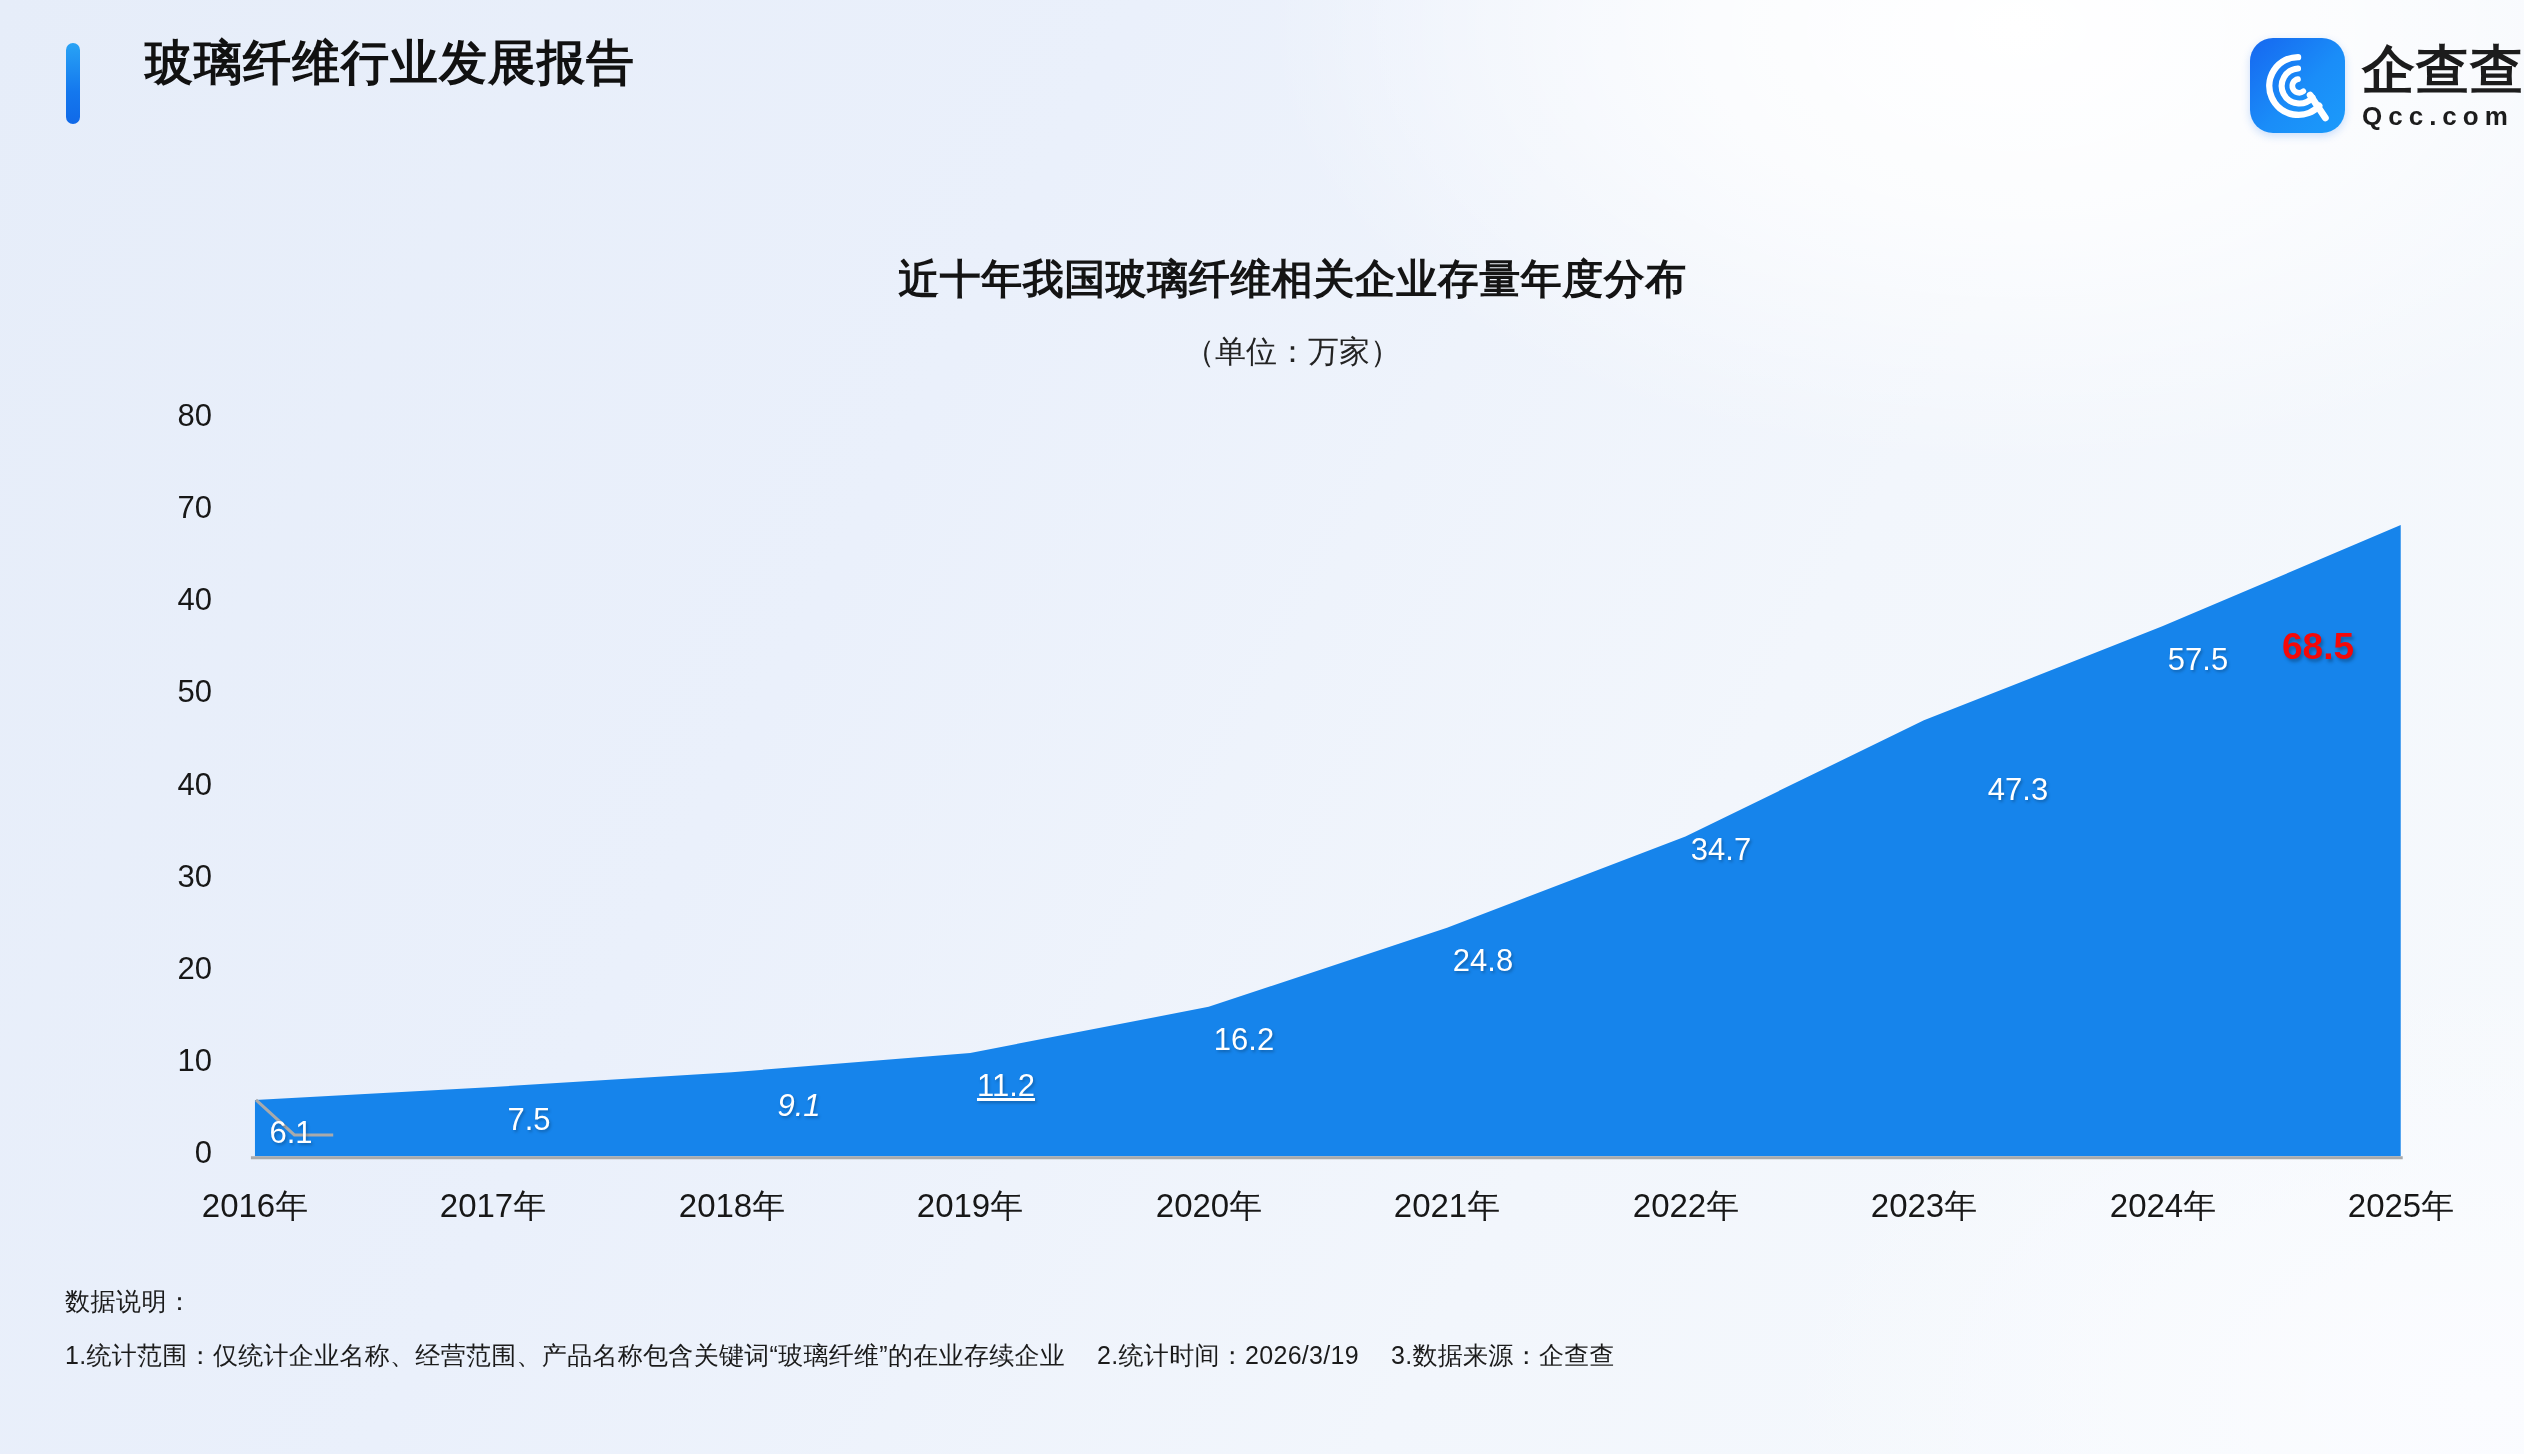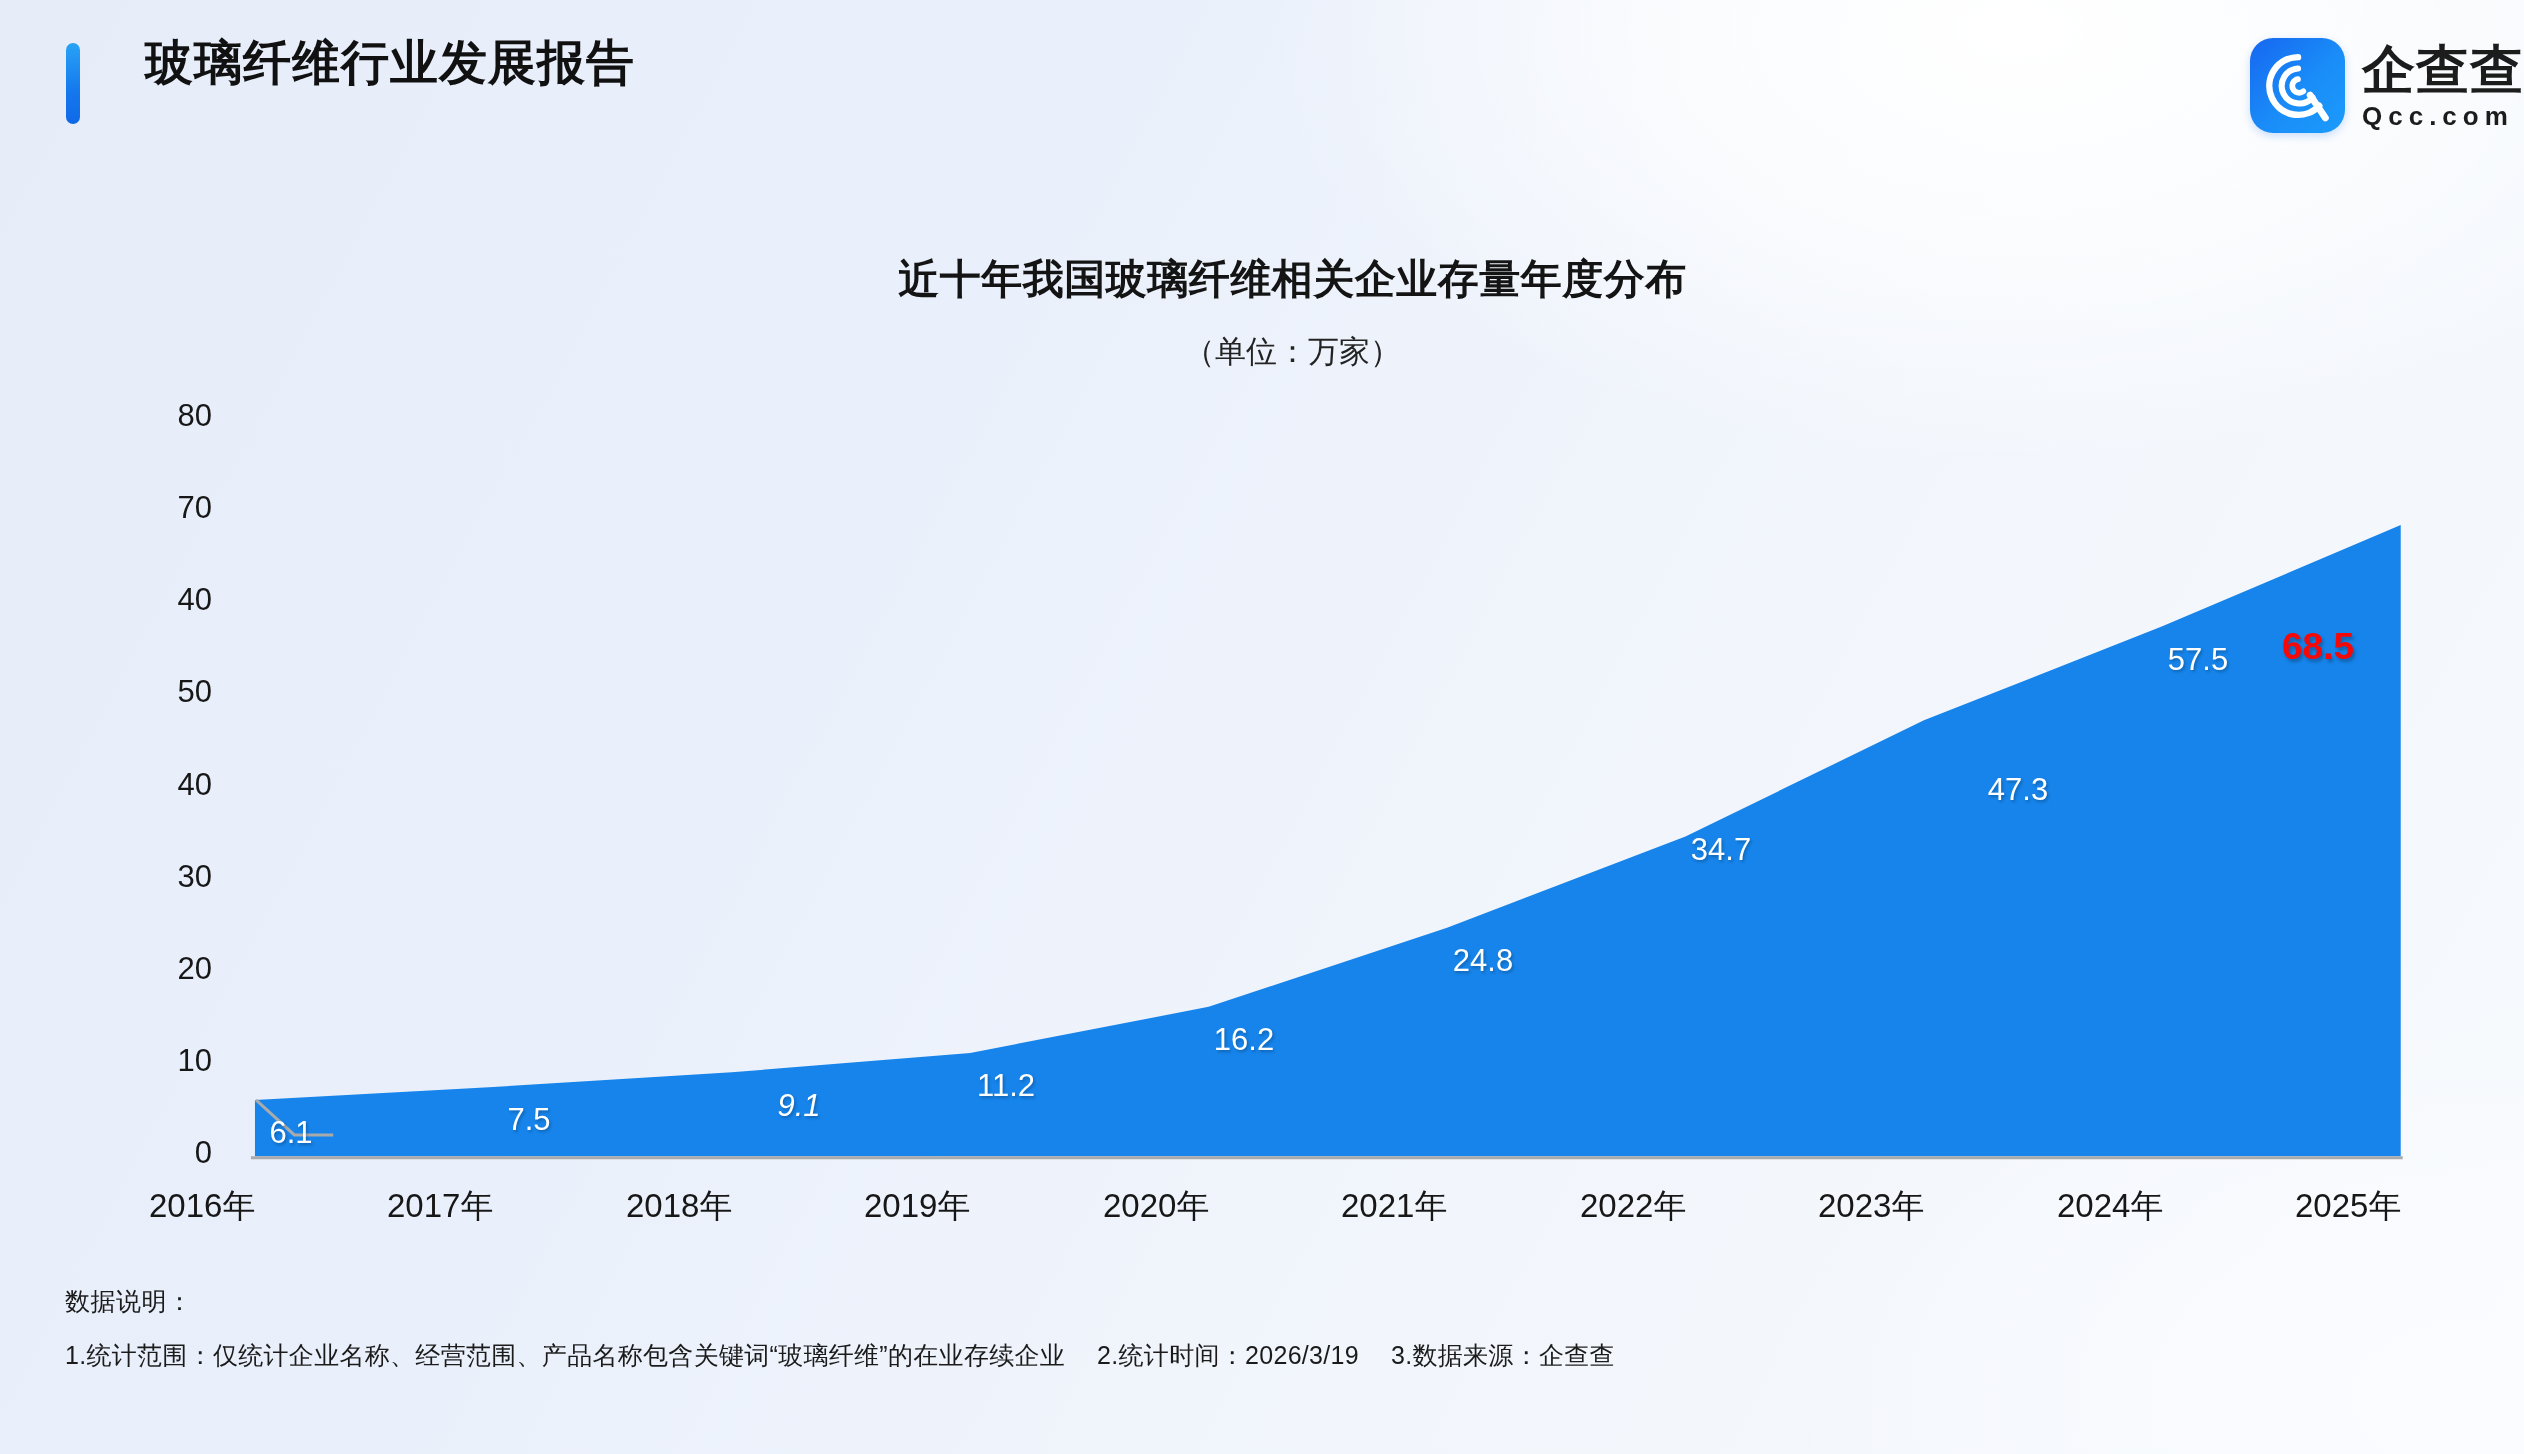--- a/index.html
+++ b/index.html
@@ -54,21 +54,21 @@
     font-size:31px; color:#232323;
   }
 
   #plot { position:absolute; left:0; top:0; width:2585px; height:1454px; pointer-events:none; }
 
   .ytick {
     position:absolute; width:121px; text-align:right;
     font-size:31px; color:#171717;
   }
   .xtick {
-    position:absolute; 
+    position:absolute; text-align:center;
     font-size:33px; color:#171717;
   }
   .dlabel {
     position:absolute; text-align:center;
     font-size:31px; color:#ffffff;
     text-shadow:1.5px 2px 3px rgba(0,0,0,.25);
     white-space:nowrap;
   }
   .dlabel.highlight {
     color:#f50808; font-weight:bold; font-size:37px;
@@ -137,21 +137,21 @@
       <div class="xtick" style="width: 212px; left: 1341px; top: 1184px;">2021年</div>
       <div class="xtick" style="width: 212px; left: 1580px; top: 1184px;">2022年</div>
       <div class="xtick" style="width: 212px; left: 1818px; top: 1184px;">2023年</div>
       <div class="xtick" style="width: 212px; left: 2057px; top: 1184px;">2024年</div>
       <div class="xtick" style="width: 212px; left: 2295px; top: 1184px;">2025年</div>
     </div>
   <div id="dlabels">
       <div class="dlabel" style="width: 162px; left: 210px; top: 1115px;">6.1</div>
       <div class="dlabel" style="width: 162px; left: 448px; top: 1102px;">7.5</div>
       <div class="dlabel" style="width: 162px; left: 718px; top: 1088px; font-style: italic;">9.1</div>
-      <div class="dlabel" style="width: 162px; left: 925px; top: 1068px;">11.2</div>
+      <div class="dlabel" style="width: 162px; left: 925px; top: 1068px; text-decoration: underline;">11.2</div>
       <div class="dlabel" style="width: 162px; left: 1163px; top: 1022px;">16.2</div>
       <div class="dlabel" style="width: 162px; left: 1402px; top: 943px;">24.8</div>
       <div class="dlabel" style="width: 162px; left: 1640px; top: 832px;">34.7</div>
       <div class="dlabel" style="width: 162px; left: 1937px; top: 736px; margin-top: 36px;">47.3</div>
       <div class="dlabel" style="width: 162px; left: 2117px; top: 642px;">57.5</div>
       <div class="dlabel highlight" style="width: 162px; left: 2237px; top: 626px;">68.5</div>
     </div>
 
   <div id="notes">
     <div id="notes-title">数据说明：</div>

